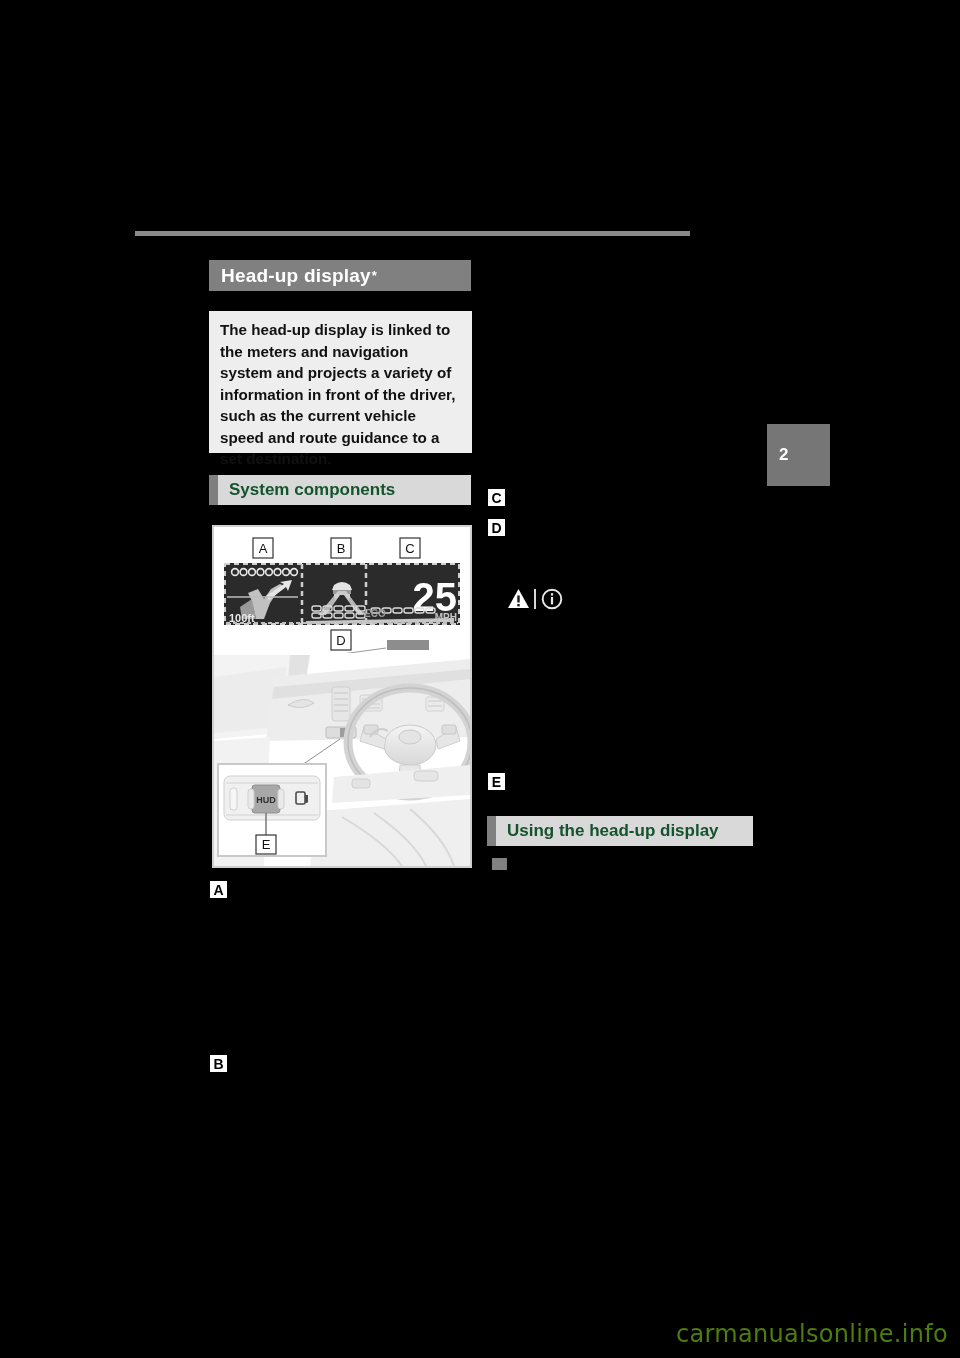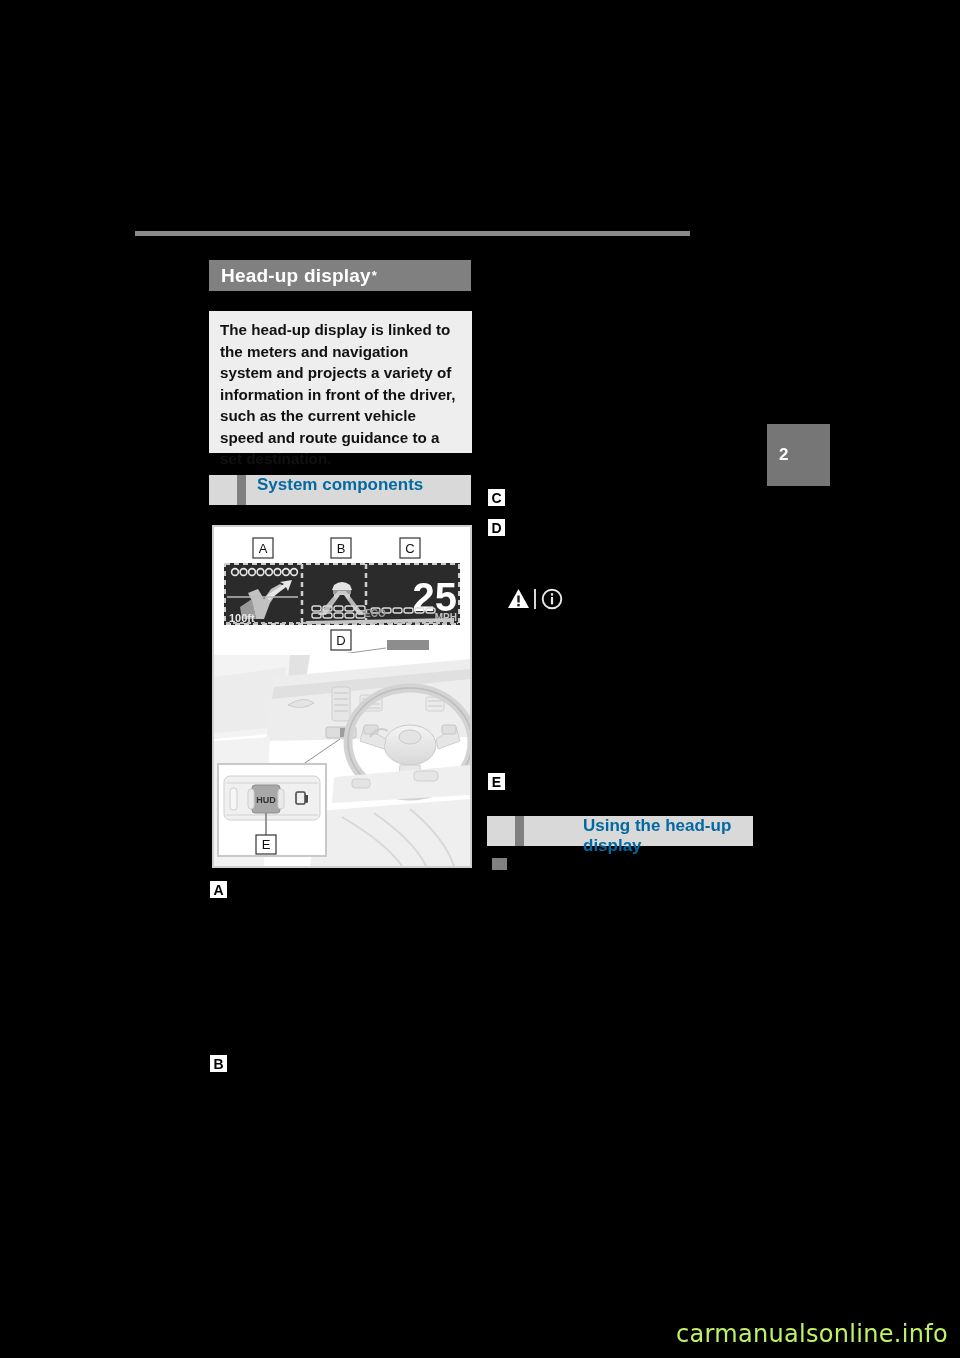--- a/index.html
+++ b/index.html
@@ -38,30 +38,30 @@
   
   .intro-box{
     position:absolute;left:209px;top:311px;width:263px;height:142px;
     background:#eeeeee;color:#111;
     box-sizing:border-box;padding:8px 11px 0 11px;
     font-size:15.2px;line-height:21.5px;font-weight:600;
   }
 
   
   .subhead{
-    position:absolute;height:30px;background:#d9d9d9;color:#0369a1;
-    display:flex;align-items:flex-start;box-sizing:border-box;
-    font-size:17px;font-weight:600;padding-left:28px;
+    position:absolute;height:30px;background:#d9d9d9;color:#14532d;
+    display:flex;align-items:center;box-sizing:border-box;
+    font-size:17px;font-weight:600;
   }
   .subhead .tab{
     width:9px;height:30px;background:#808080;flex:0 0 9px;
   }
   .subhead .txt{padding-left:11px;}
   #subhead-system{left:209px;top:475px;width:262px;}
-  #subhead-using{left:487px;top:816px;width:266px;gap:48px;}
+  #subhead-using{left:487px;top:816px;width:266px;}
 
   
   .illus{
     position:absolute;left:212px;top:525px;width:260px;height:343px;
     background:#ffffff;border:2px solid #cfcfcf;box-sizing:border-box;
     overflow:hidden;
   }
   .illus svg{display:block;width:100%;height:100%;}
 
   
@@ -89,21 +89,21 @@
   .notice-sep{width:2px;height:20px;background:#d8d8d8;margin:0 3px;}
 
   
   .sq-bullet{
     position:absolute;left:492px;top:858px;width:15px;height:12px;background:#808080;
   }
 
   
   .watermark{
     position:absolute;left:676px;top:1320px;
-    font-size:24px;color:#bef264;letter-spacing:.3px;
+    font-size:24px;color:#4d7c0f;letter-spacing:.3px;
     font-family:"DejaVu Sans",sans-serif;
   }
 </style>
 </head>
 <body>
 
 <div class="page">
 
   <div class="top-rule"></div>
 

